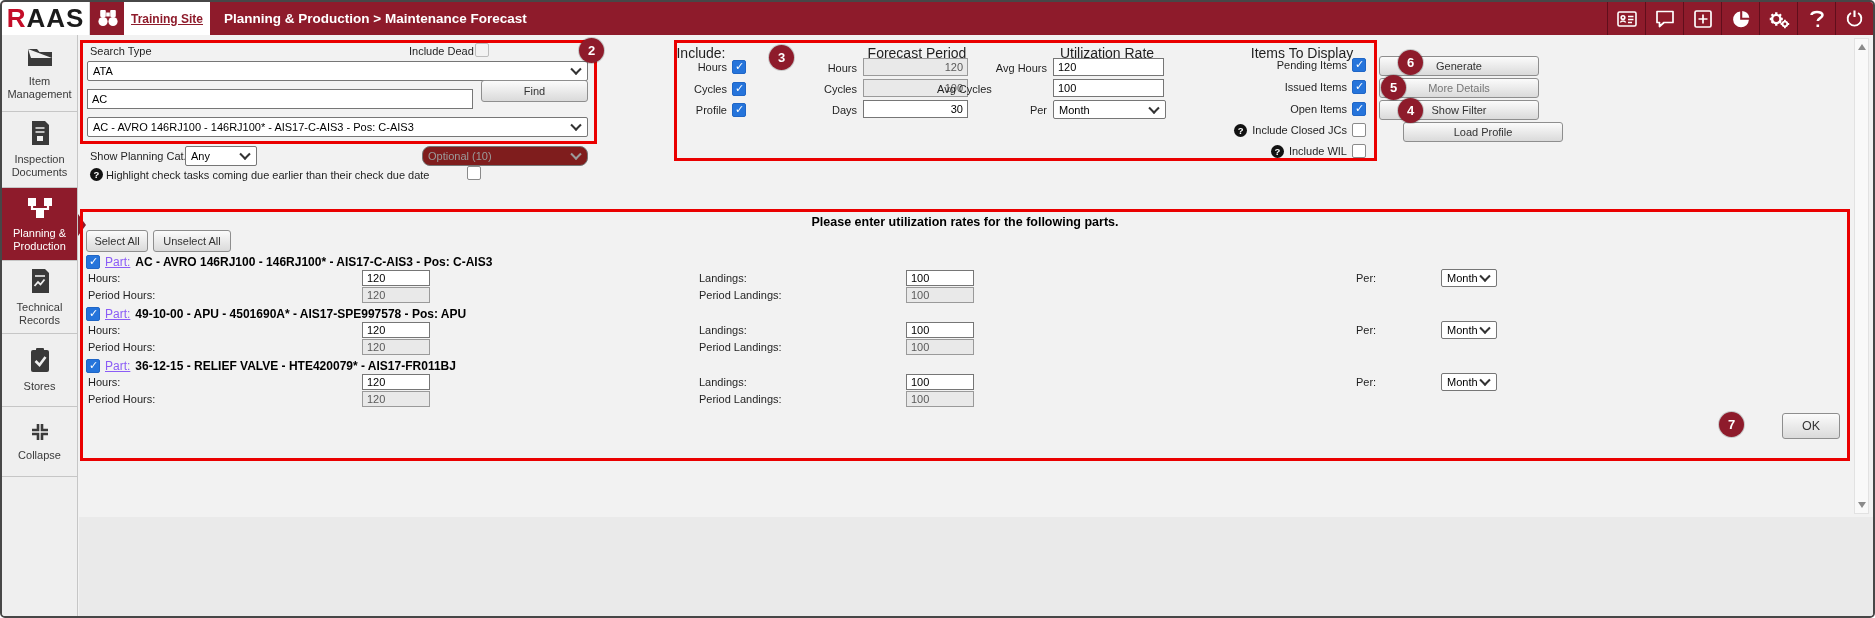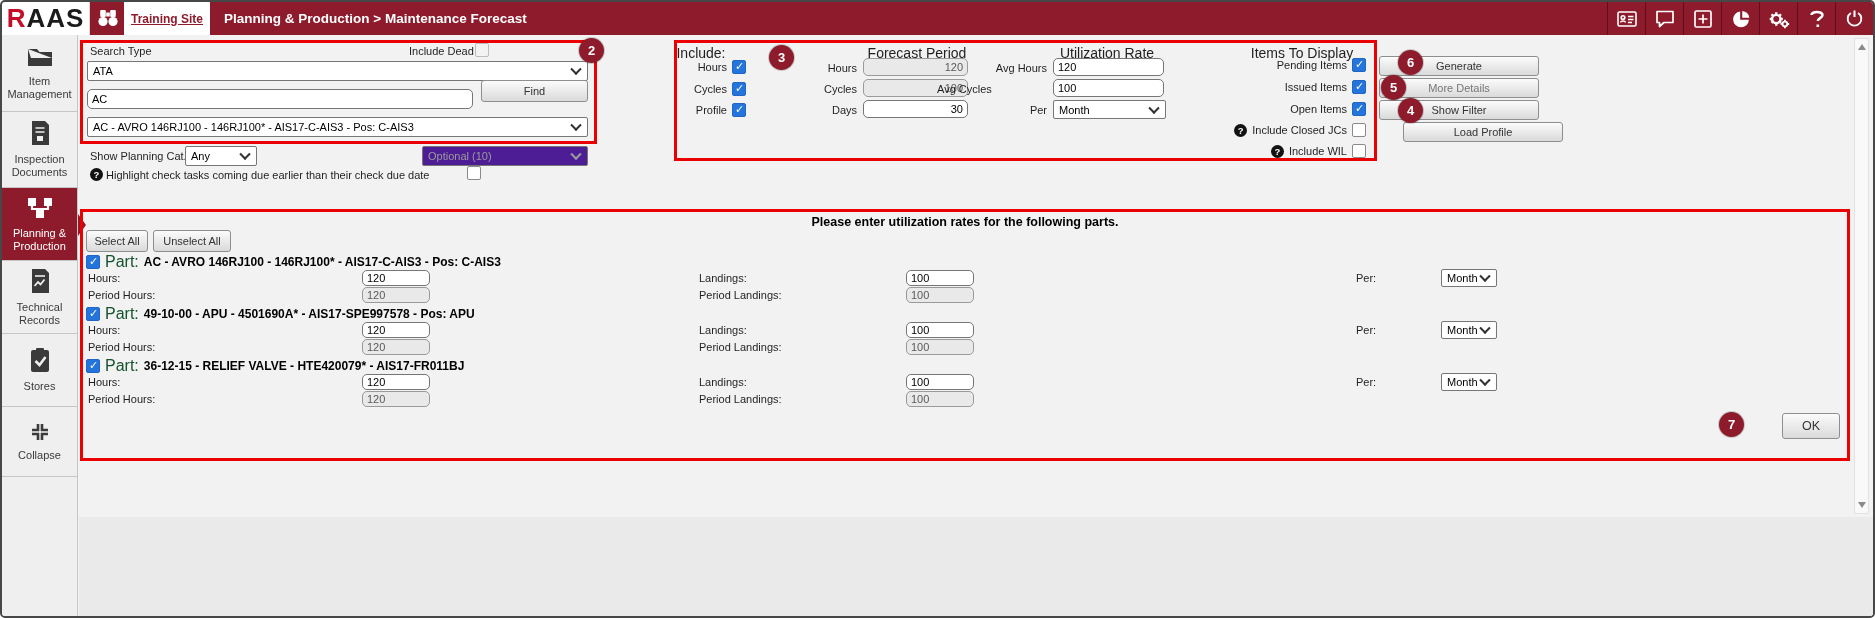--- a/index.html
+++ b/index.html
@@ -32,31 +32,31 @@
   .sb-item { width:100%; display:flex; flex-direction:column; align-items:center; justify-content:center;
              gap:7px; border-bottom:1px solid #C6C6C6; color:#3A3A3A; font-size:11px; text-align:center;
              cursor:pointer; line-height:13px; }
   .sb-item.active { background:#8E1B2B; color:#FFFFFF; }
   .sb-notch { position:absolute; left:76px; top:212px; width:0; height:0;
               border-top:11px solid transparent; border-bottom:11px solid transparent;
               border-left:8px solid #8E1B2B; z-index:5; }
 
   
   .lbl { font-size:11px; color:#1F1F1F; white-space:nowrap; }
-  .lbl12 { font-size:16px; color:#14532d; white-space:nowrap; }
+  .lbl12 { font-size:12px; color:#8b5cf6; white-space:nowrap;text-decoration:underline; }
   .inp { background:#FFFFFF; border:1px solid #767676; font-size:11px; padding:0 4px; color:#000;
-         font-family:inherit; border-radius:5px; }
+         font-family:inherit; border-radius:0; }
   .inp.dis { background:#E9E9E9; color:#5A5A5A; border-color:#9A9A9A; }
   .inp.tr { text-align:right; }
   .sel { background:#FFFFFF; border:1px solid #767676; font-size:11px; color:#000; border-radius:2px;
          display:flex; align-items:center; padding:0 18px 0 5px; cursor:pointer; white-space:nowrap; overflow:hidden; }
   .sel::after { content:""; position:absolute; right:7px; top:50%; width:6px; height:6px;
                 border-right:2px solid #333; border-bottom:2px solid #333;
                 transform:translateY(-72%) rotate(45deg); }
-  .sel.dis { background:#4c1d95; color:#9B9B9B; }
+  .sel.dis { background:#7f1d1d; color:#9B9B9B;border-radius:8px; }
   .sel.dis::after { border-color:#9B9B9B; }
   .btn { display:flex; align-items:center; justify-content:center; background:linear-gradient(#FBFBFB,#DADADA);
          border:1px solid #8E8E8E; border-radius:3px; font-size:11px; color:#333; cursor:pointer;
          font-family:inherit; }
   .cb { display:inline-block; position:relative; width:14px; height:14px; background:#FFFFFF;
         border:1px solid #8A8A8A; border-radius:2px; flex:none; cursor:pointer; }
   .cb.checked { background:#2574DB; border-color:#2066C6; }
   .cb.checked::after { content:"\2713"; position:absolute; left:2px; top:-1px; color:#fff;
                        font-size:11px; font-weight:bold; }
   .cb.dim { background:#F3F3F3; border-color:#BDBDBD; }

